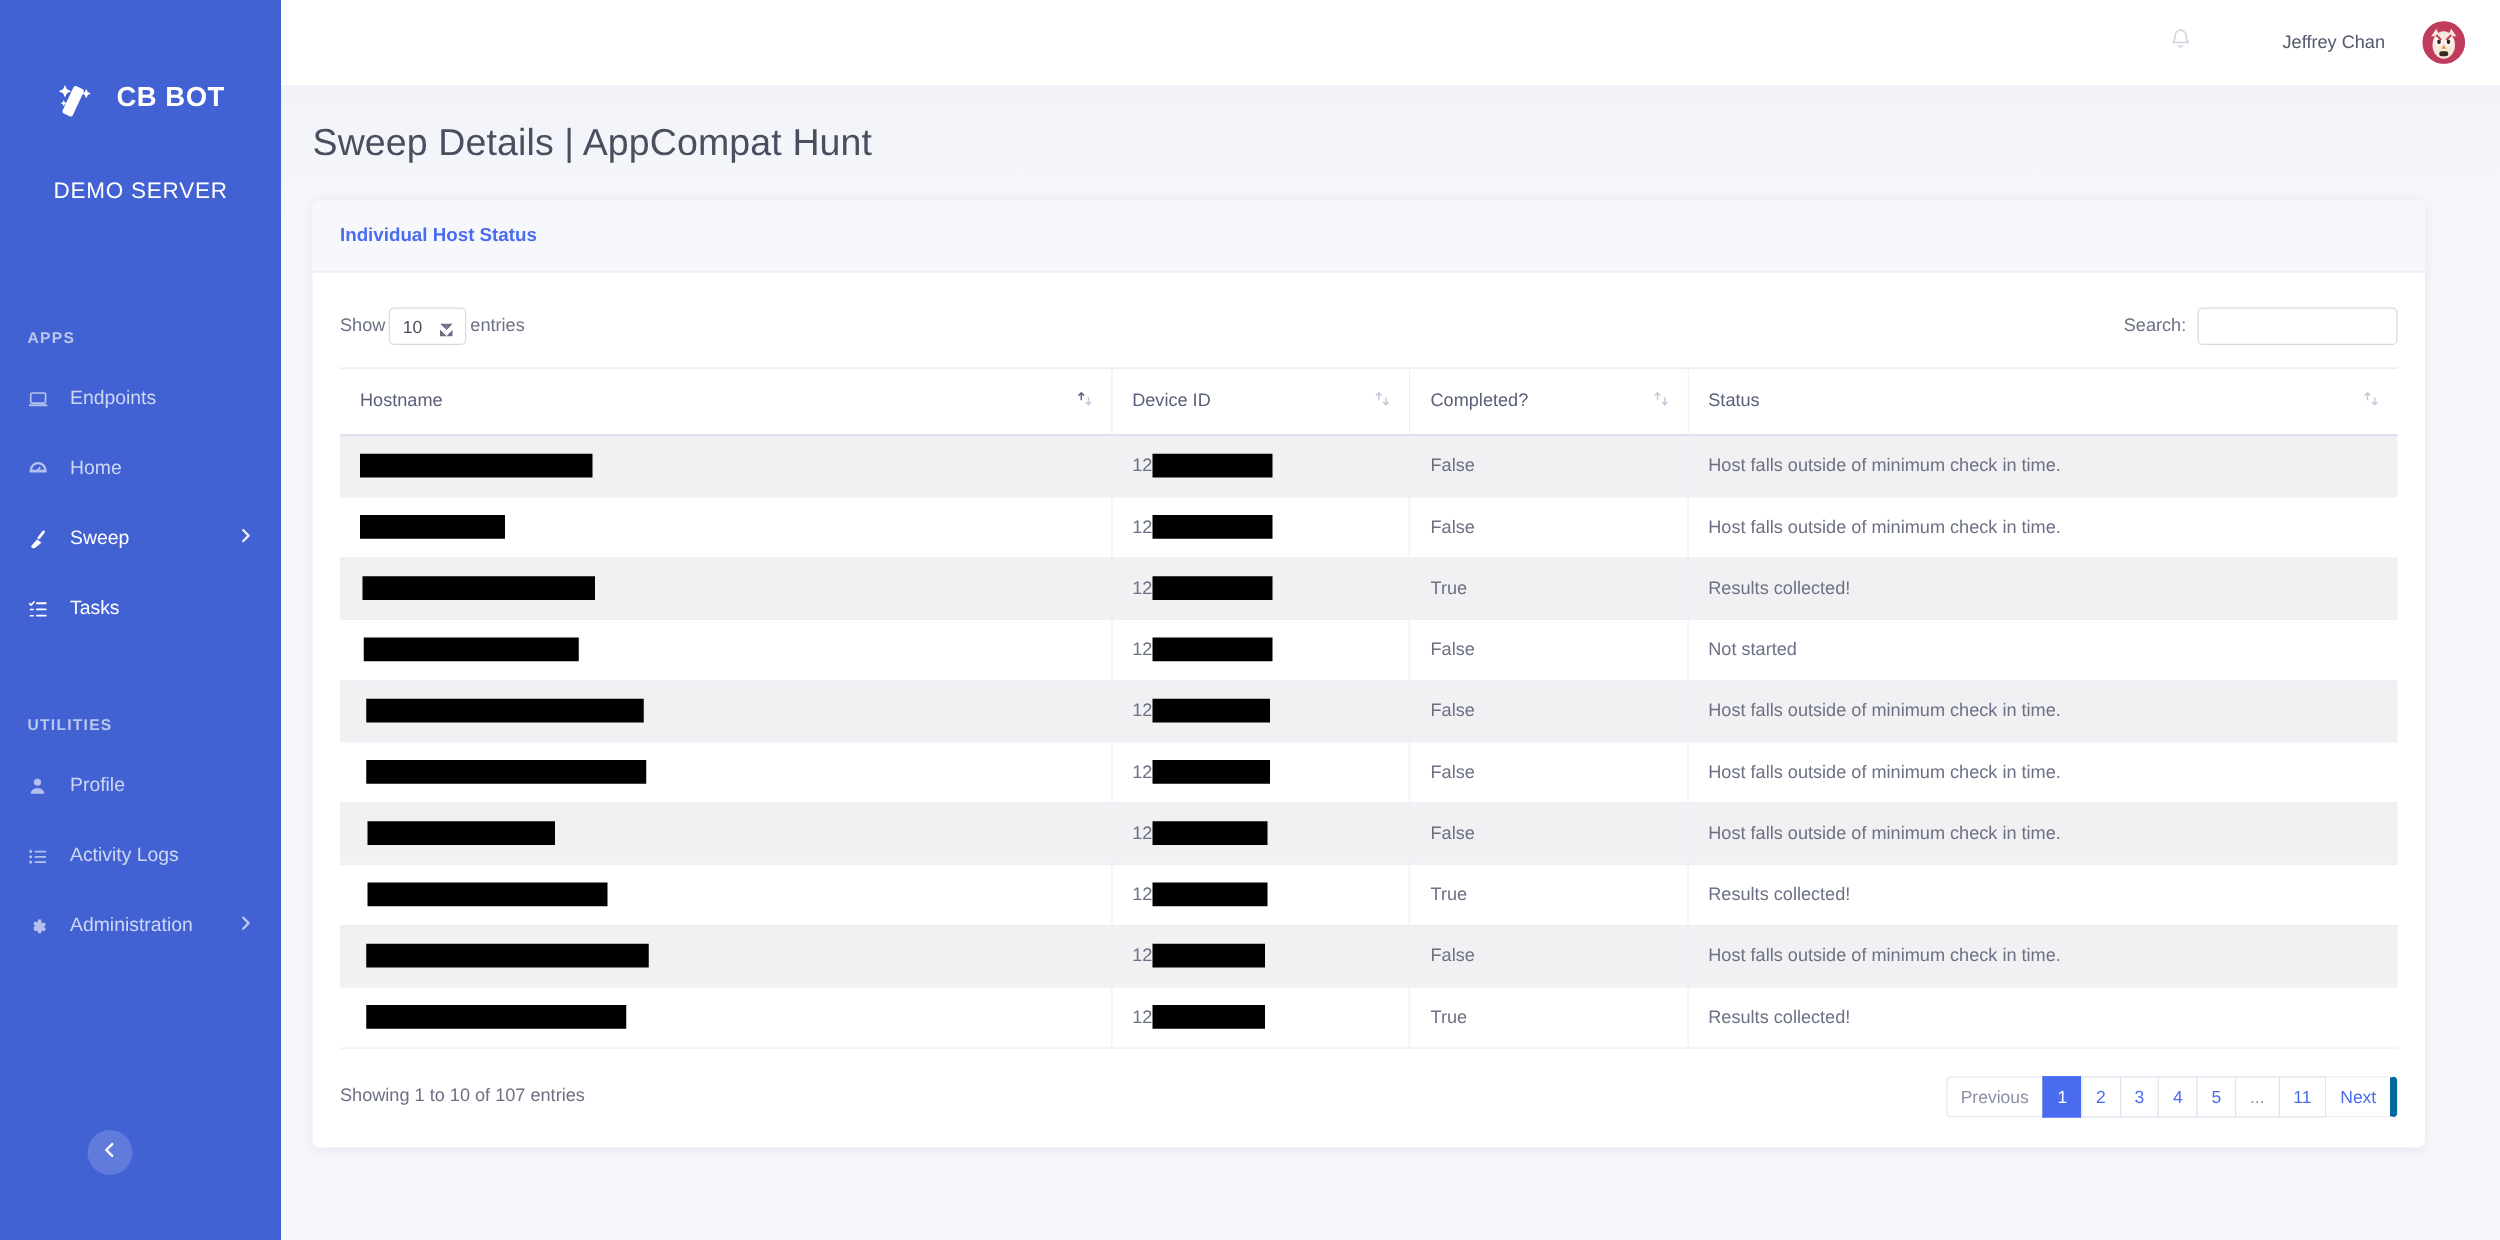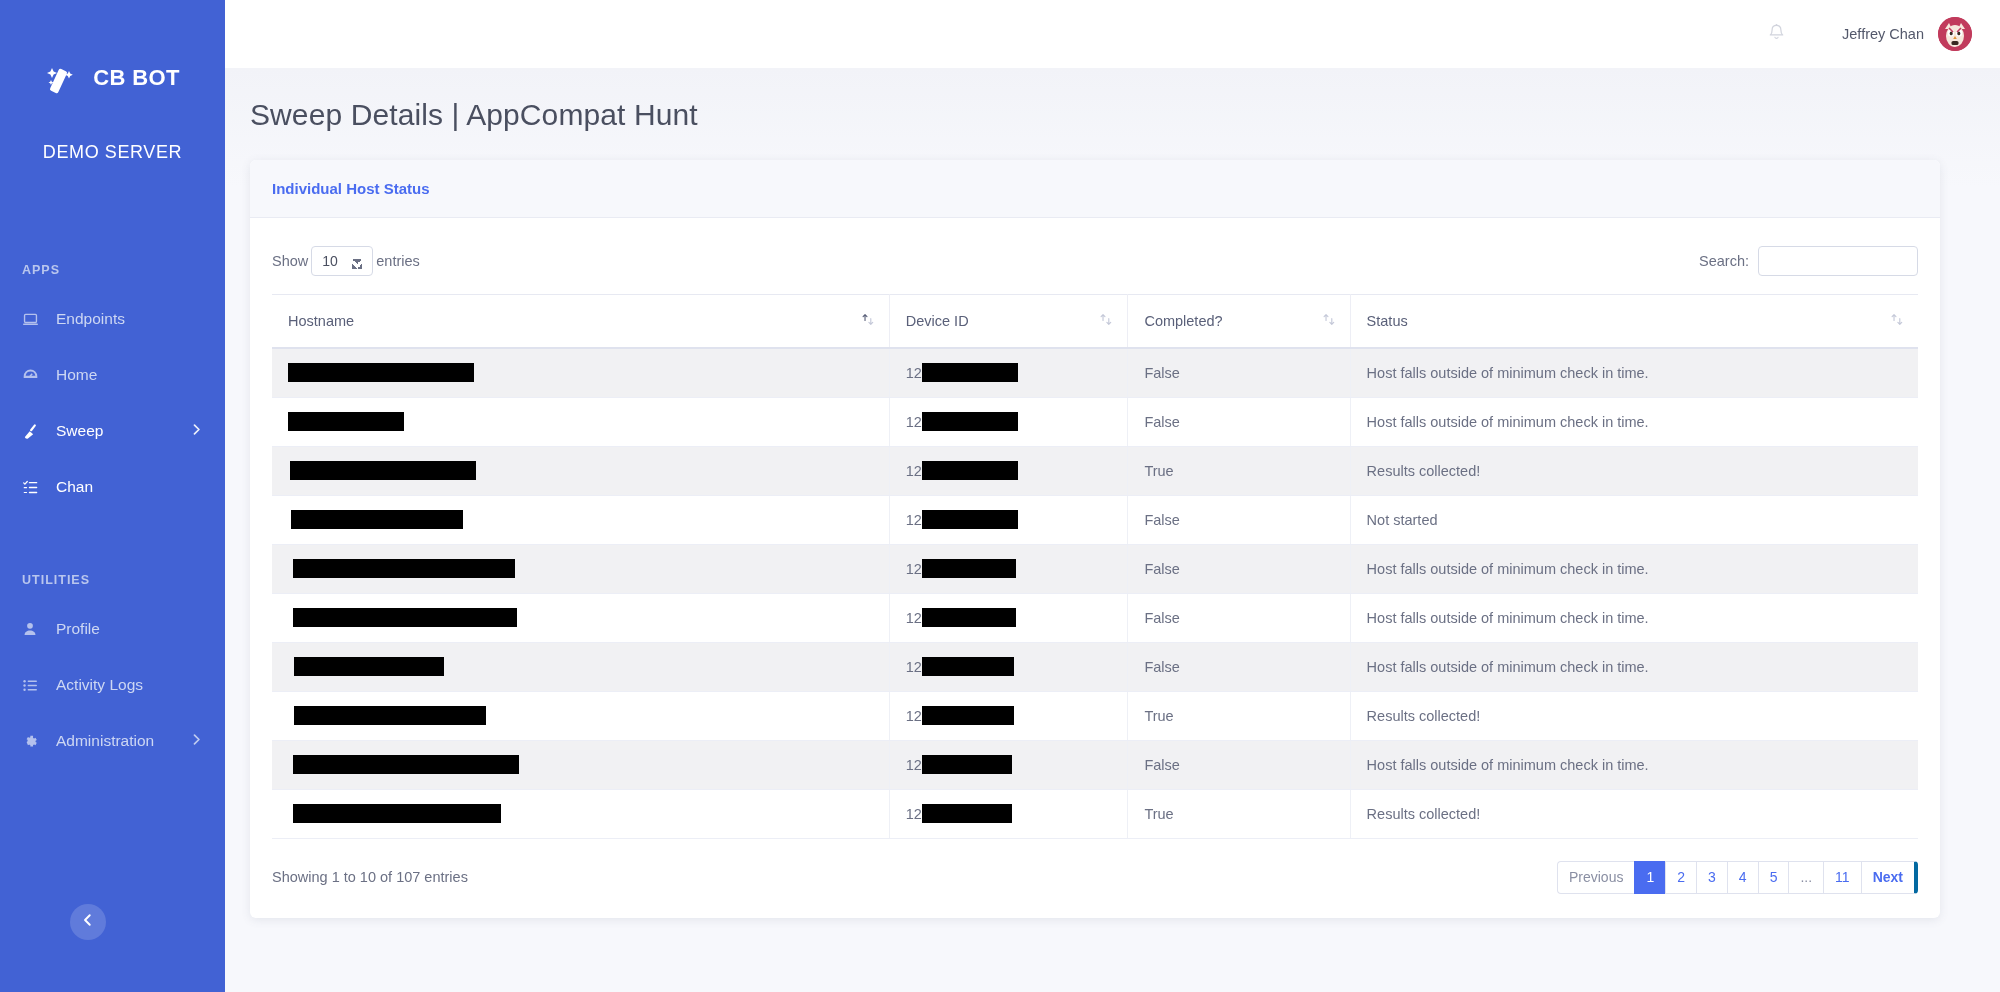--- a/index.html
+++ b/index.html
@@ -80,21 +80,21 @@
     flex: 1; height: 992px;
     background: #f7f8fc;
     display: flex; flex-direction: column;
     position: relative;
   }
   .topbar {
     height: 68px; min-height: 68px;
     background: #ffffff;
     display: flex; align-items: center; justify-content: flex-end;
     padding-right: 28px;
-    gap: 0;
+    gap: 16px;
   }
   .bell { margin-right: 56px; cursor: pointer; opacity: .45; }
   .user-name {
     font-size: 14.5px; color: #53586b; margin-right: 14px;
   }
   .avatar {
     width: 34px; height: 34px; border-radius: 50%;
     background: #c13b5c;
     display: flex; align-items: center; justify-content: center;
     overflow: hidden;
@@ -214,21 +214,21 @@
     padding: 0 11px;
     border: 1px solid #dfe2ee;
     border-right: none;
     font-size: 14px;
     color: #4a6cf0;
     background: #fff;
     cursor: pointer;
     white-space: nowrap;
   }
   .pg:first-child { border-radius: 4px 0 0 4px; }
-  .pg:last-child { border-right: 4px solid #0369a1; border-radius: 0 4px 4px 0; font-weight: bold; }
+  .pg:last-child { border-right: 6px solid #0369a1; border-radius: 0 4px 4px 0; }
   .pg.disabled { color: #8a8fa3; cursor: default; }
   .pg.active { background: #4a6cf0; border-color: #4a6cf0; color: #fff; }
   .pg.ellipsis { color: #8a8fa3; cursor: default; }
 </style>
 </head>
 <body>
 
 <div class="app">
 
   <aside class="sidebar">
@@ -290,21 +290,21 @@
             <g fill="currentColor">
               <rect x="8" y="3.4" width="10" height="1.7" rx=".8"></rect>
               <rect x="8" y="9.2" width="10" height="1.7" rx=".8"></rect>
               <rect x="8" y="15" width="10" height="1.7" rx=".8"></rect>
               <path d="M2 4.6 L3.4 6 L6.2 2.9" fill="none" stroke="currentColor" stroke-width="1.5" stroke-linecap="round" stroke-linejoin="round"></path>
               <rect x="2" y="9.4" width="4" height="1.4" rx=".6"></rect>
               <rect x="2" y="15.2" width="4" height="1.4" rx=".6"></rect>
             </g>
           </svg>
         </span>
-        <span>Chan</span>
+        <span>Tasks</span>
       </li>
     </ul>
 
     <div class="nav-section-title utils-title">UTILITIES</div>
     <ul class="nav-list">
       <li class="nav-item">
         <span class="nav-ico">
           <svg viewBox="0 0 20 20" width="16" height="16">
               <g fill="currentColor">
                 <circle cx="10" cy="6" r="3.6"></circle>

